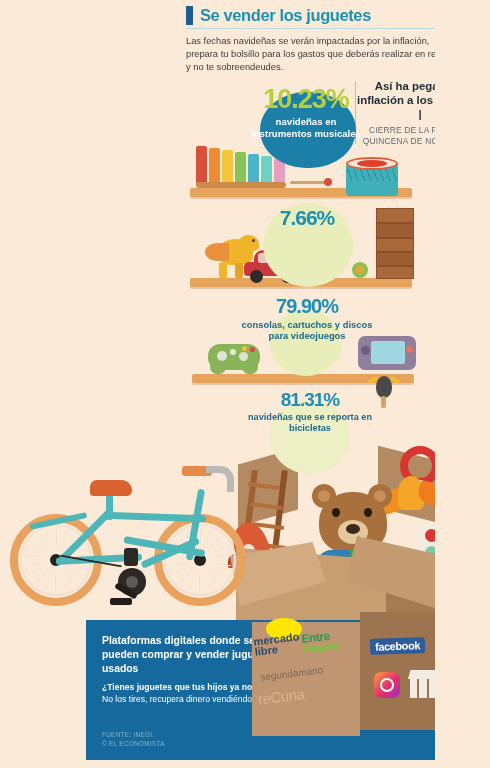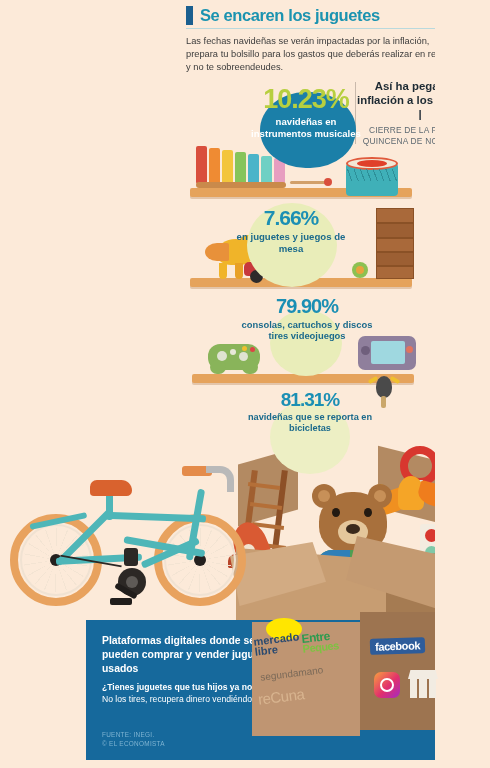--- a/index.html
+++ b/index.html
@@ -29,21 +29,21 @@
   .stat { position: absolute; text-align: center; z-index: 8; }
   .stat .num { font-weight: bold; letter-spacing: -1px; line-height: 1; }
   .stat .lbl { font-weight: bold; line-height: 1.22; margin-top: 3px; }
 
   #stat0 { left: 244px; top: 86px; width: 124px; }
   #stat0 .num { font-size: 27px; color: #b7cf3f; }
   #stat0 .lbl { font-size: 9.6px; color: #ffffff; }
   #stat0 .blob { position: absolute; left: 16px; top: 6px; width: 96px; height: 76px;
      background: #1b7fa8; border-radius: 48px/40px; z-index: -1; }
 
-  #stat1 { left: 232px; top: 207px; width: 118px; }
+  #stat1 { left: 248px; top: 207px; width: 118px; }
   #stat1 .num { font-size: 21px; color: #1b8fb4; }
   #stat1 .lbl { font-size: 9.6px; color: #1b6a8c; }
   #stat1 .blob { position: absolute; left: 15px; top: -4px; width: 90px; height: 84px;
      background: #e9edb9; border-radius: 50%; z-index: -1; }
 
   #stat2 { left: 236px; top: 296px; width: 142px; }
   #stat2 .num { font-size: 20px; color: #1b8fb4; }
   #stat2 .lbl { font-size: 9.4px; color: #1b6a8c; }
   #stat2 .blob { position: absolute; left: 34px; top: 14px; width: 72px; height: 66px;
      background: #e9edb9; border-radius: 50%; z-index: -1; }
@@ -141,21 +141,21 @@
   .bottombar { position: absolute; left: 0; top: 760px; width: 490px; height: 8px; background: #fcead9; z-index: 20; }
 </style>
 </head>
 <body>
 
 <div id="page">
 
   <div class="hdr">
     <div class="hdr-row">
       <div class="hdr-bar"></div>
-      <div class="hdr-title">Se encaren los juguetes</div>
+      <div class="hdr-title">Se vender los juguetes</div>
     </div>
     <div class="hdr-rule"></div>
     <div class="hdr-sub">Las fechas navideñas se verán impactadas por la inflación, prepara tu bolsillo para los gastos que deberás realizar en regalos y no te sobreendeudes.</div>
   </div>
 
   <div class="callout-divider"></div>
   <div class="callout">
     <div class="callout-hl">Así ha pegado la inflación a los juguetes |</div>
     <div class="callout-sub">CIERRE DE LA PRIMERA QUINCENA DE NOVIEMBRE</div>
   </div>
@@ -245,27 +245,26 @@
 
   <div class="stat" id="stat0">
     <div class="blob"></div>
     <div class="num">10.23%</div>
     <div class="lbl">navideñas en instrumentos musicales</div>
   </div>
 
   <div class="stat" id="stat1">
     <div class="blob"></div>
     <div class="num">7.66%</div>
-    <div class="lbl">en juguetes y juegos de mesa</div>
   </div>
 
   <div class="stat" id="stat2">
     <div class="blob"></div>
     <div class="num">79.90%</div>
-    <div class="lbl">consolas, cartuchos y discos tires videojuegos</div>
+    <div class="lbl">consolas, cartuchos y discos para videojuegos</div>
   </div>
 
   <div class="stat" id="stat3">
     <div class="blob"></div>
     <div class="num">81.31%</div>
     <div class="lbl">navideñas que se reporta en bicicletas</div>
   </div>
 
   <div class="boxwrap">
 

